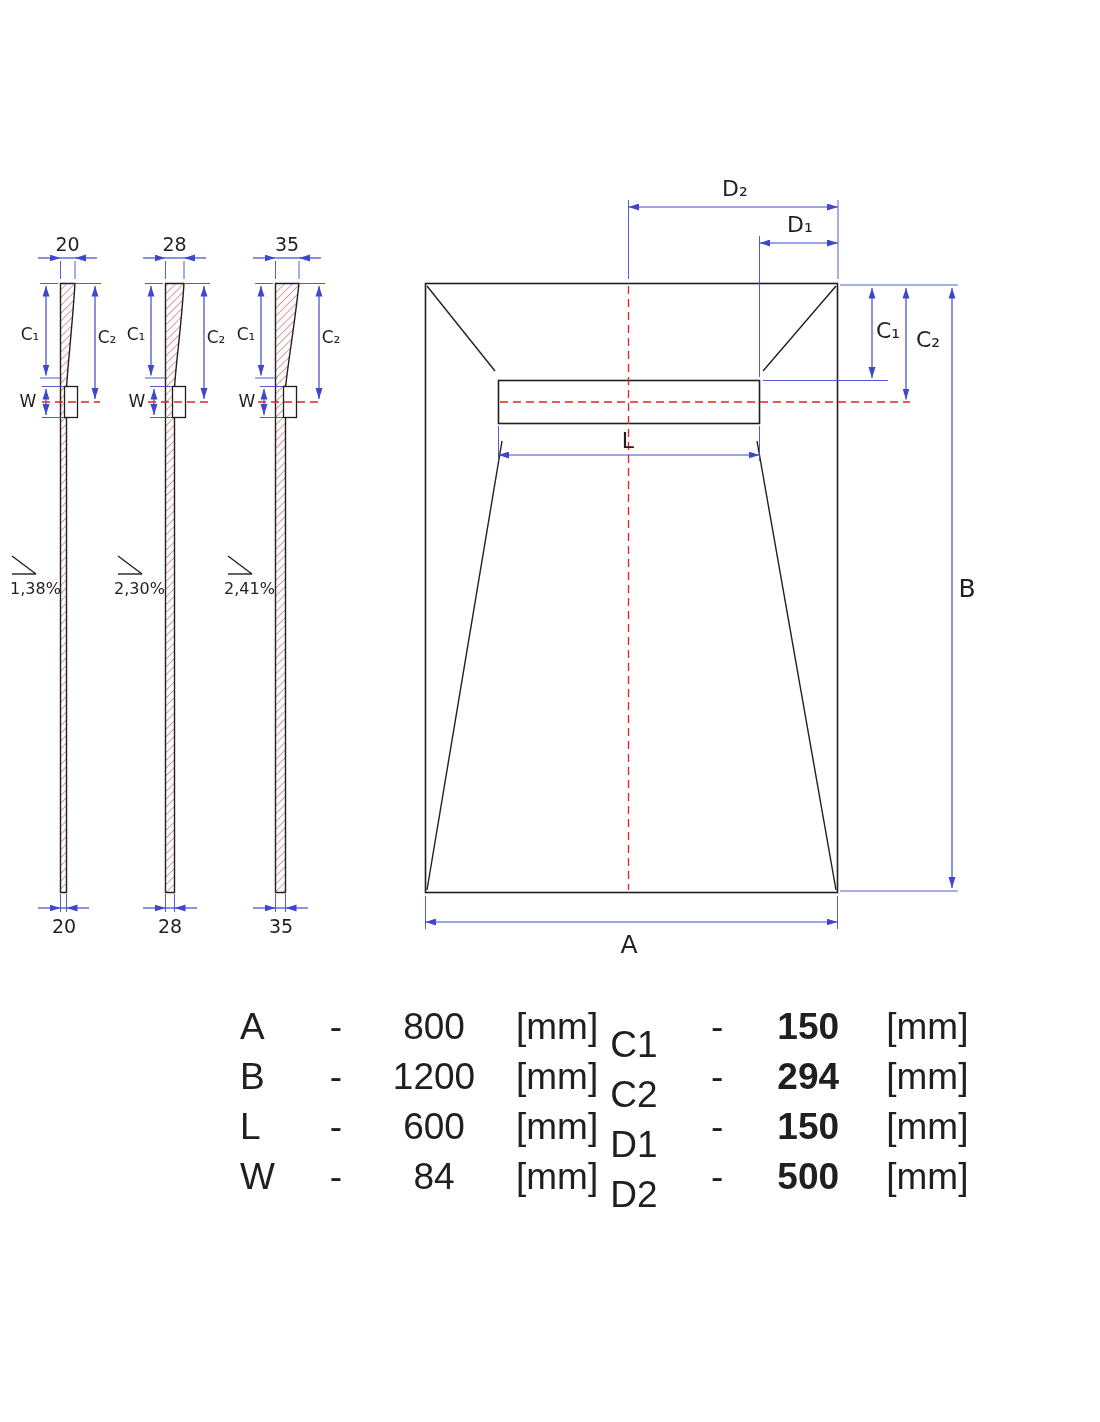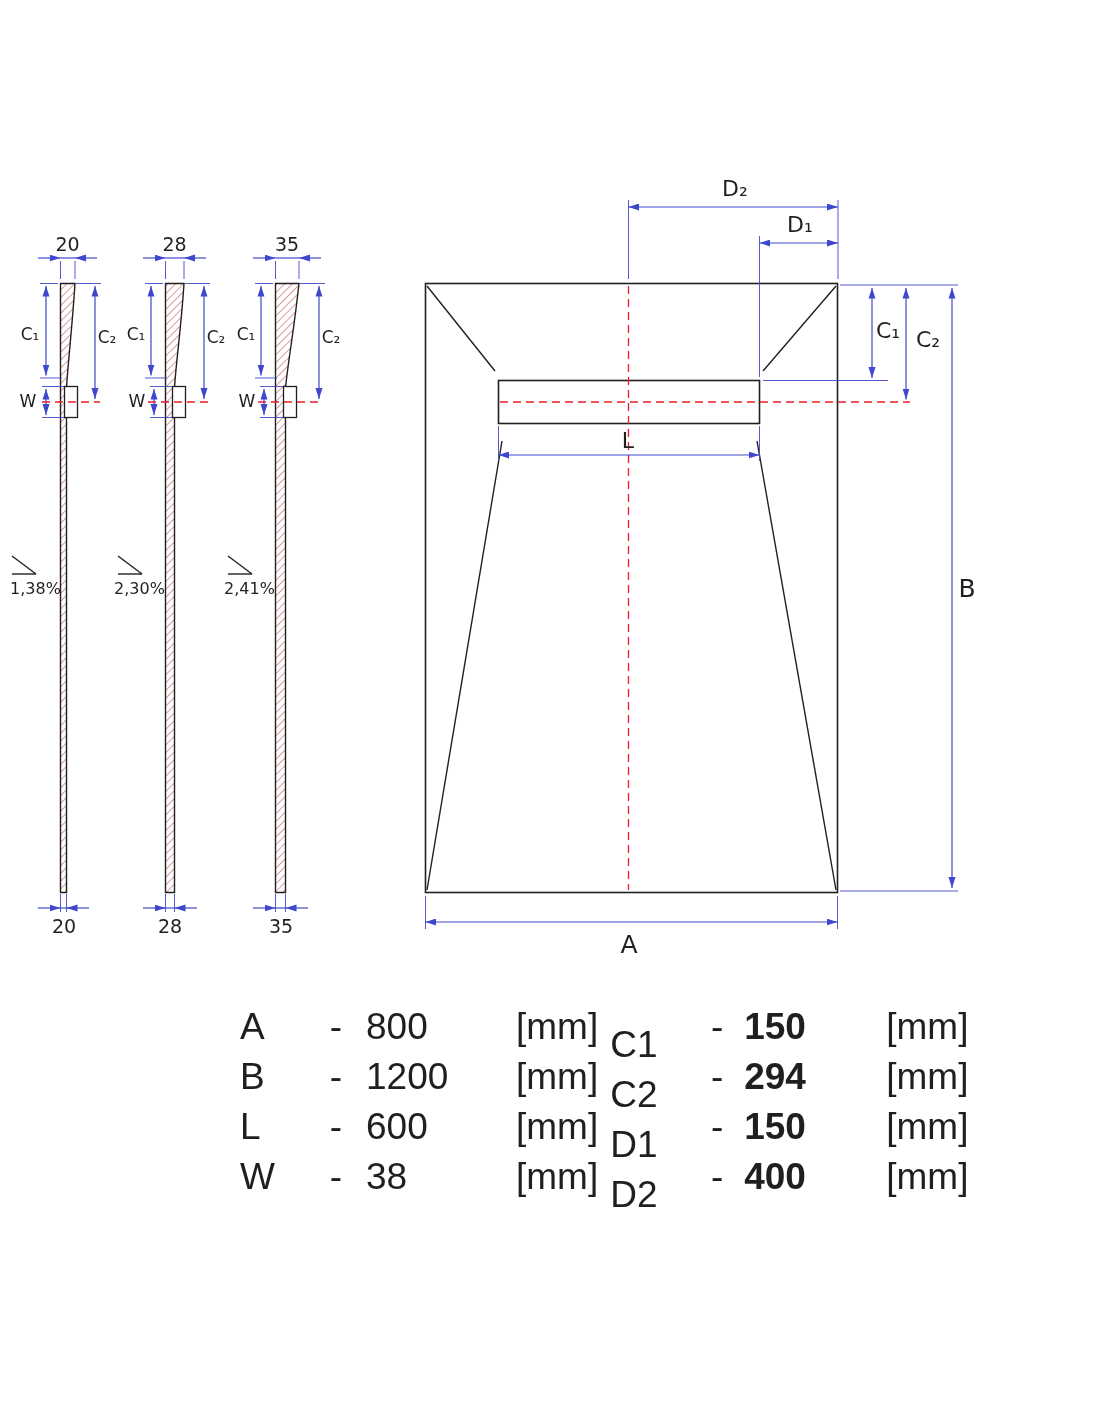--- a/index.html
+++ b/index.html
@@ -18,21 +18,21 @@
 
   .dims{position:absolute;top:1002px;left:0;display:flex;color:#1f1f1f;font-size:37px;}
   .col{display:flex;flex-direction:column;}
   .col-left{margin-left:240px;}
   .col-right{margin-left:12px;}
   .row{display:flex;height:50px;align-items:center;}
   .p{width:66px;}
   .col-right .p{width:80px;margin-top:36px;}
   .s{width:60px;text-align:center;}
   .col-right .s{width:54px;}
-  .v{width:136px;text-align:left;}
+  .v{width:136px;text-align:center;}
   .col-right .v{width:128px;font-weight:bold;}
   .u{padding-left:14px;}
 </style>
 </head>
 <body>
 
 <div class="page">
 
 <svg width="1100" height="980" viewBox="0 0 1100 980">
   <defs>
@@ -276,21 +276,21 @@
     </div>
     <div class="row">
       <span class="p">L</span>
       <span class="s">-</span>
       <span class="v">600</span>
       <span class="u">[mm]</span>
     </div>
     <div class="row">
       <span class="p">W</span>
       <span class="s">-</span>
-      <span class="v">38</span>
+      <span class="v">84</span>
       <span class="u">[mm]</span>
     </div>
   </div>
   <div class="col col-right">
     <div class="row">
       <span class="p">C1</span>
       <span class="s">-</span>
       <span class="v">150</span>
       <span class="u">[mm]</span>
     </div>
@@ -302,19 +302,19 @@
     </div>
     <div class="row">
       <span class="p">D1</span>
       <span class="s">-</span>
       <span class="v">150</span>
       <span class="u">[mm]</span>
     </div>
     <div class="row">
       <span class="p">D2</span>
       <span class="s">-</span>
-      <span class="v">400</span>
+      <span class="v">500</span>
       <span class="u">[mm]</span>
     </div>
   </div>
 </div>
 
 </div>
 
 </body></html>

